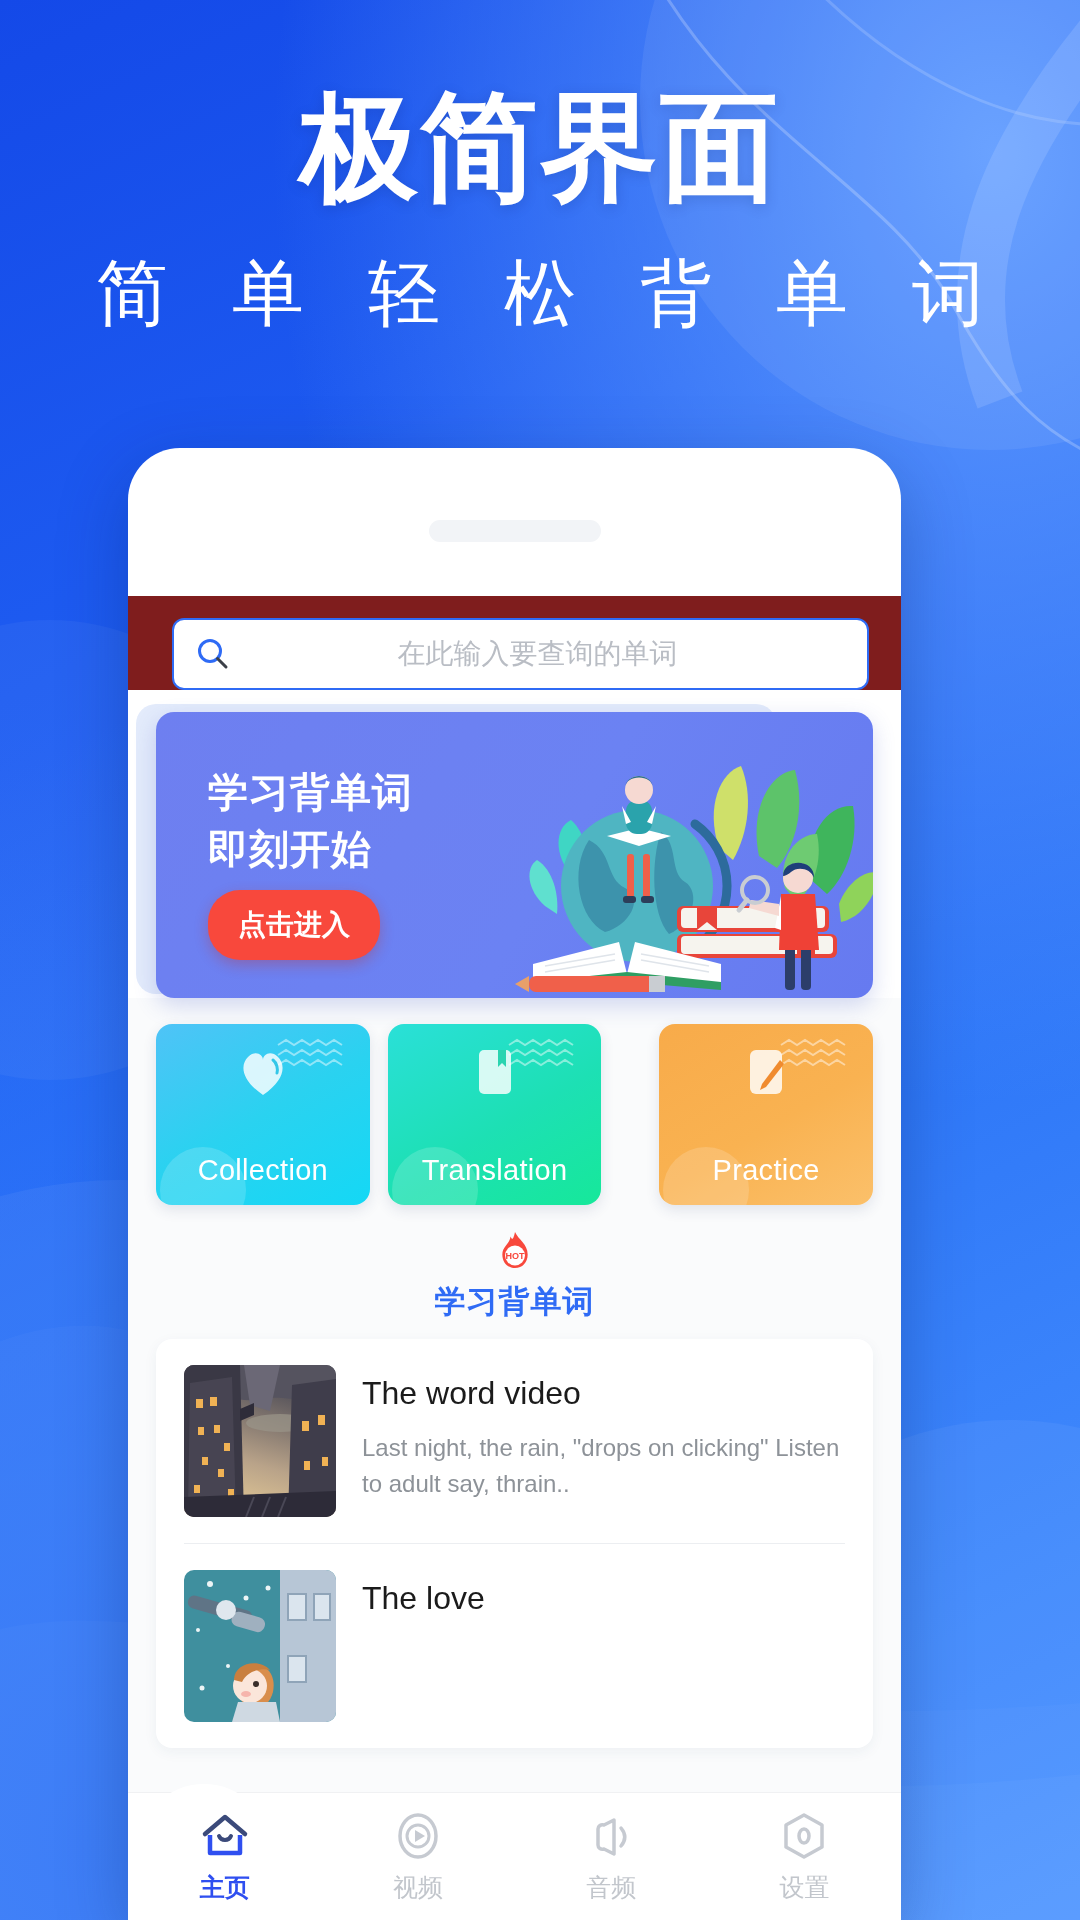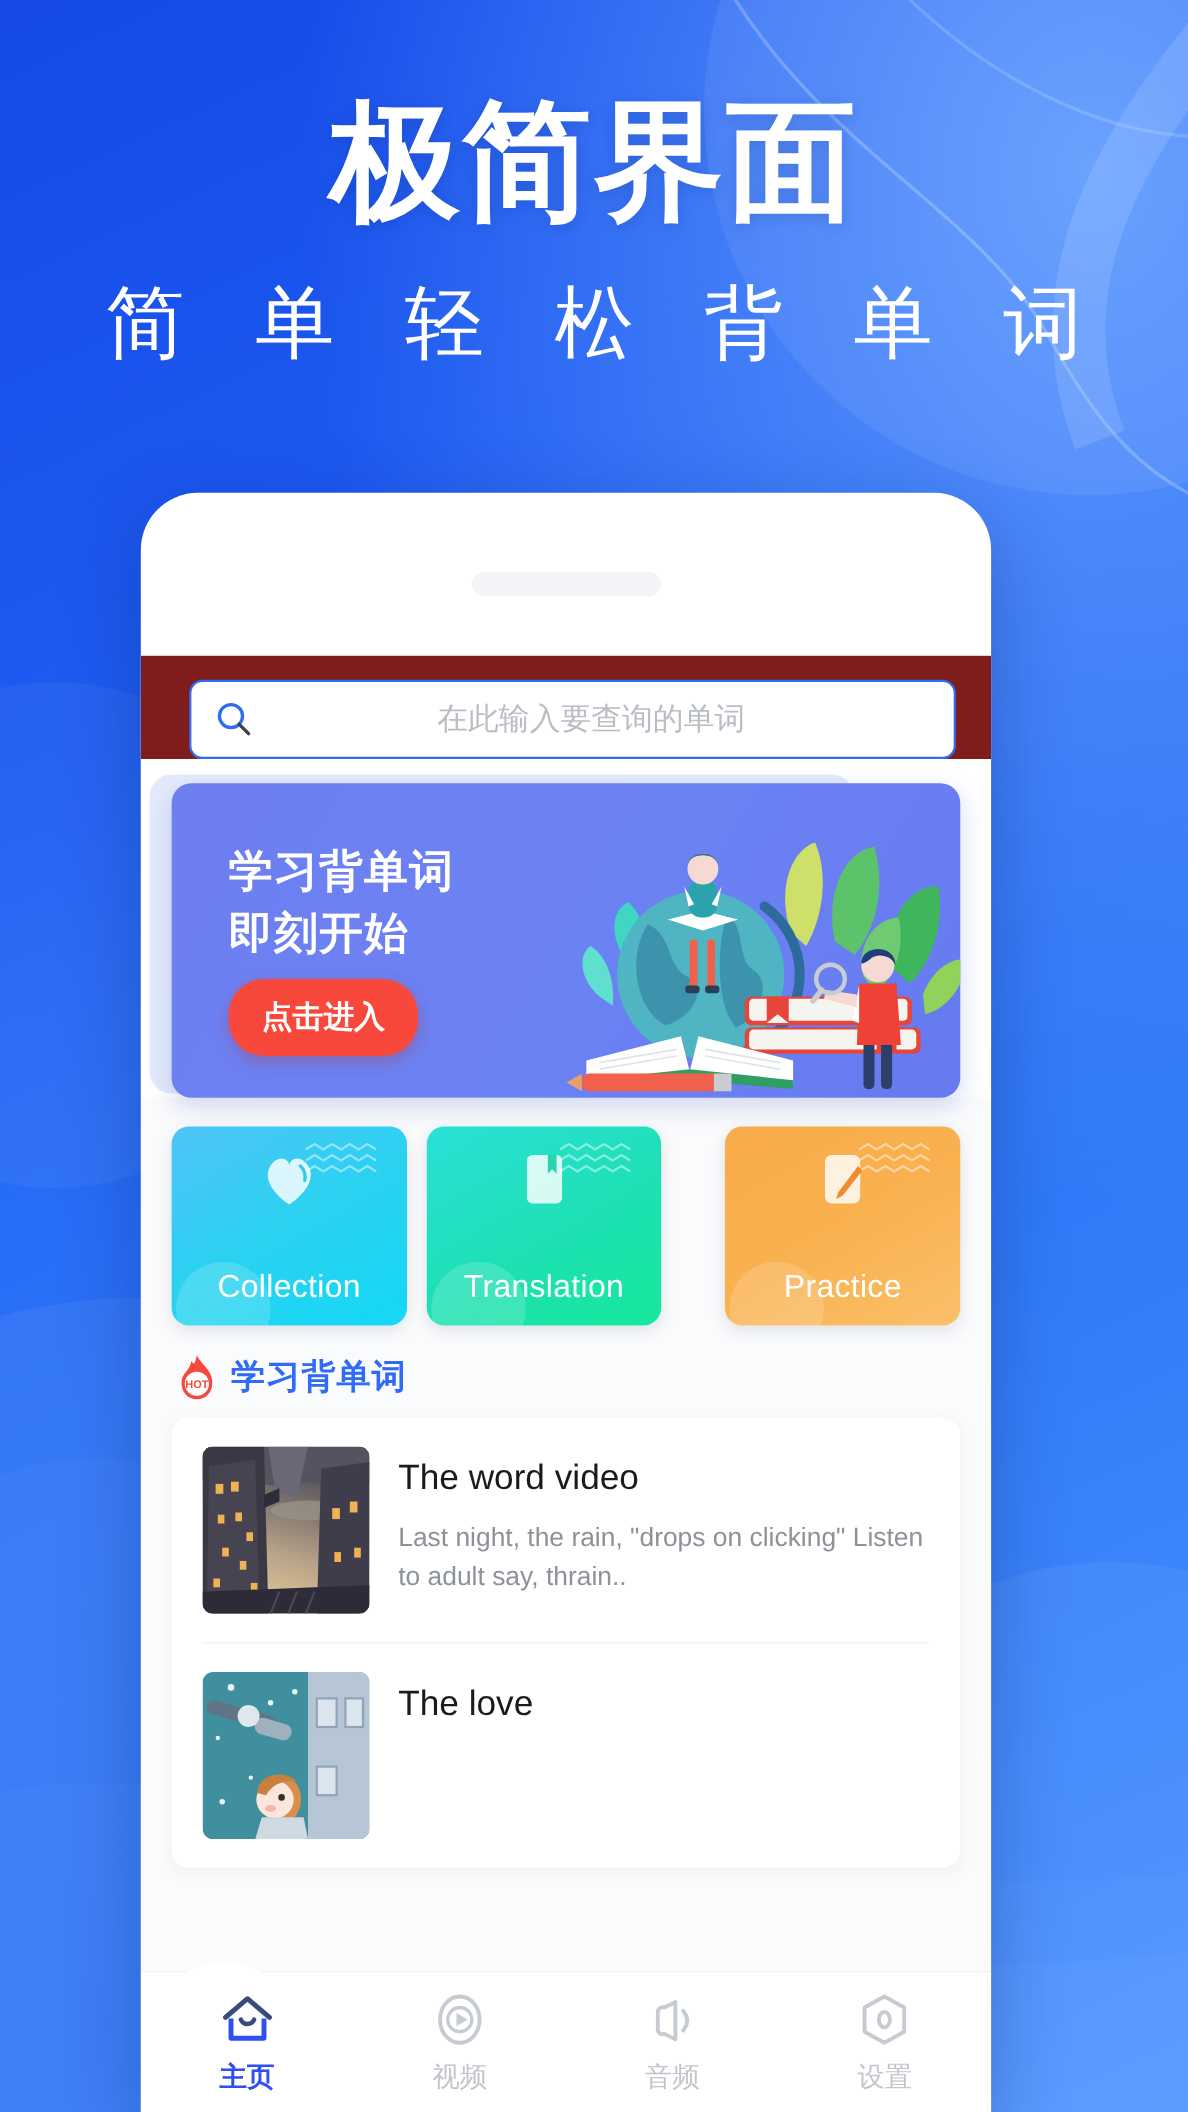--- a/index.html
+++ b/index.html
@@ -141,21 +141,21 @@
   .fcard-squig { position:absolute; right:14px; top:14px; width:80px; height:32px; opacity:.55; }
   .fcard-label {
     position:absolute; left:0; right:0; bottom:18px; text-align:center;
     font-size:29px; color:#ffffff; font-weight:500; letter-spacing:.3px;
   }
   #fcard-collection { background:linear-gradient(150deg,#4fc3f7 0%,#2ad2f0 50%,#14d8f5 100%); }
   #fcard-translation { background:linear-gradient(150deg,#2ae0d8 0%,#1de0b4 55%,#16e89a 100%); }
   #fcard-practice { background:linear-gradient(150deg,#f8ab4a 0%,#f9b251 55%,#fbc06a 100%);margin-left:40px; }
 
   
-  #hot-header { display:flex; align-items:center; gap:12px; padding:26px 32px 0 32px; background:#fafbfc; }
+  #hot-header { display:flex; align-items:center; gap:12px; padding:26px 32px 0 32px; background:#fafbfc;flex-direction:column; }
   #hot-flame-icon { width:38px; height:42px; flex:0 0 38px; }
   #hot-title { font-size:31px; color:#2f6bf5; font-weight:bold; letter-spacing:1px; }
 
   
   #rec-list { margin:16px 28px 0 28px; background:#ffffff; border-radius:16px; padding:0 28px;
               box-shadow:0 4px 14px rgba(40,60,110,0.06); }
   .rec-item { display:flex; gap:26px; padding:26px 0; border-bottom:1px solid #eceef1; }
   .rec-item:last-child { border-bottom:none; }
   .rec-thumb { width:152px; height:152px; border-radius:10px; flex:0 0 152px; overflow:hidden; position:relative; }
   .rec-body { flex:1; padding-top:10px; min-width:0; }

